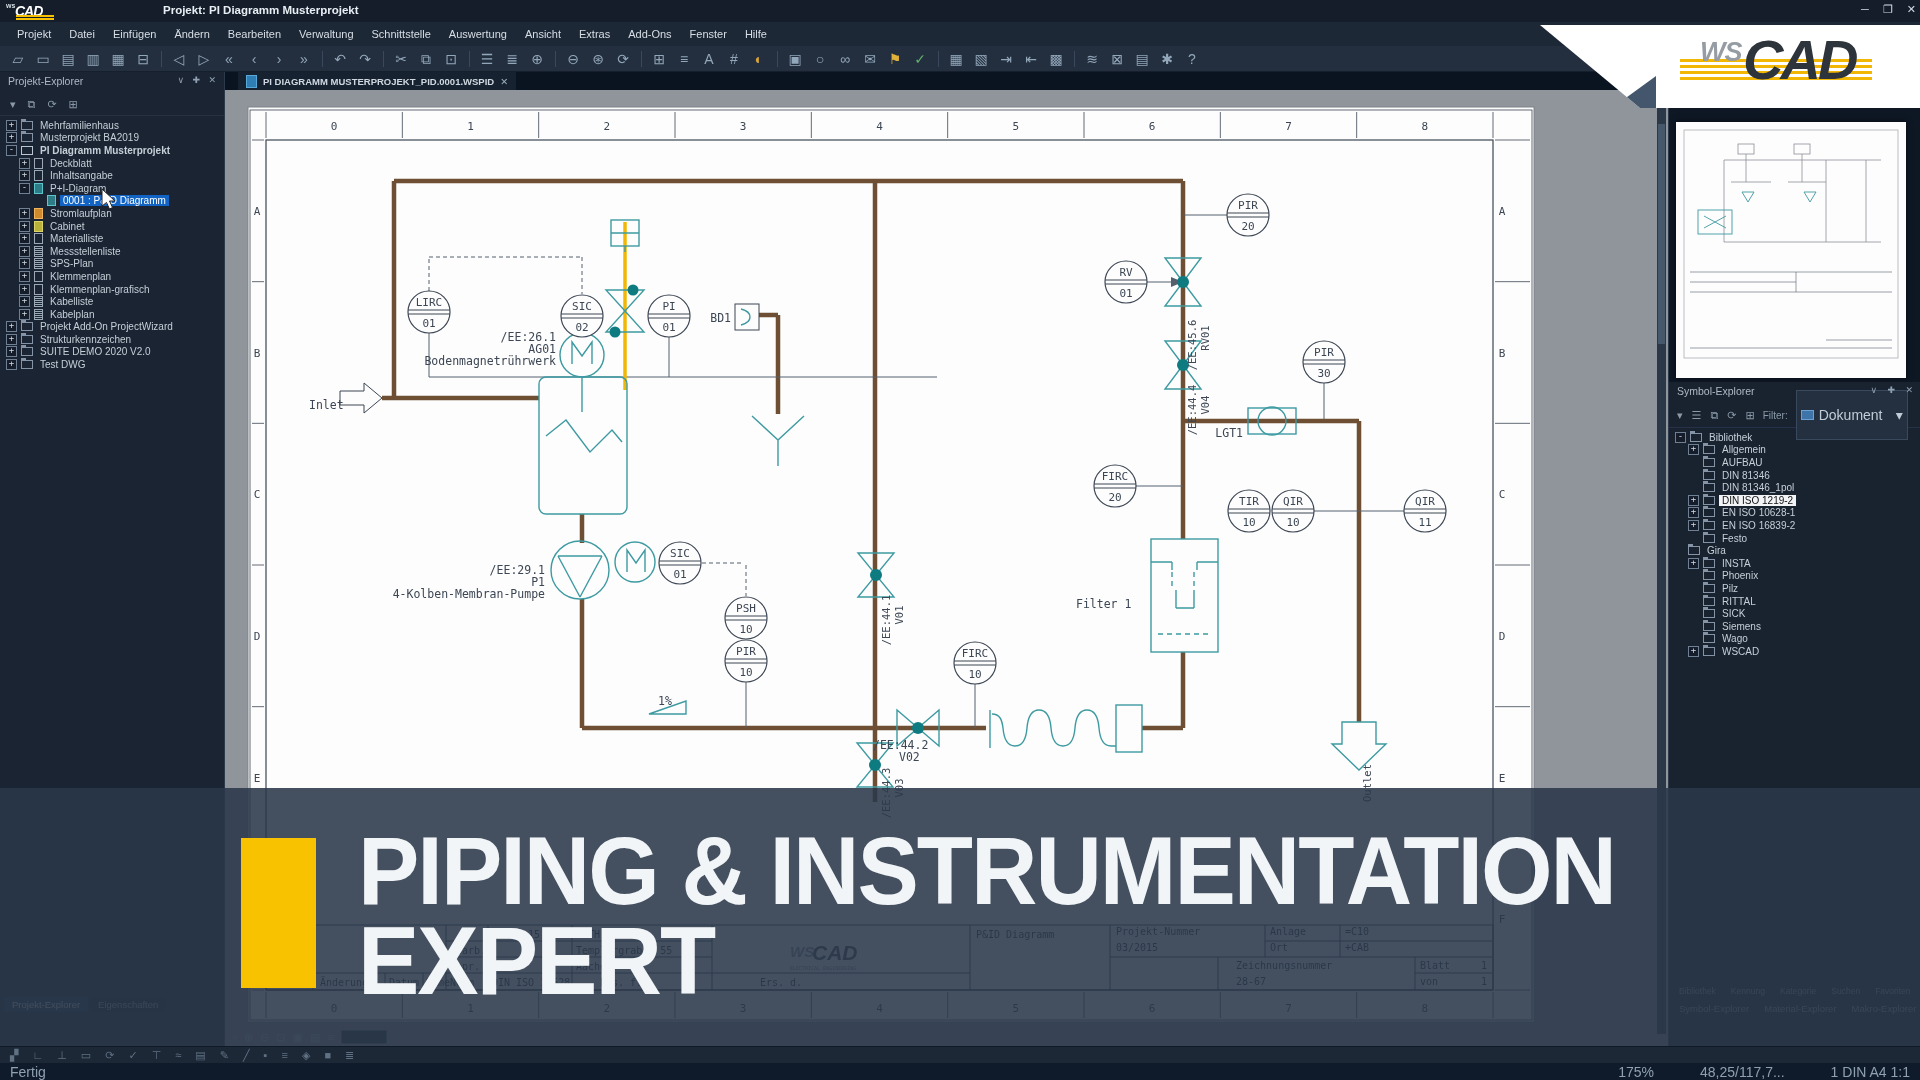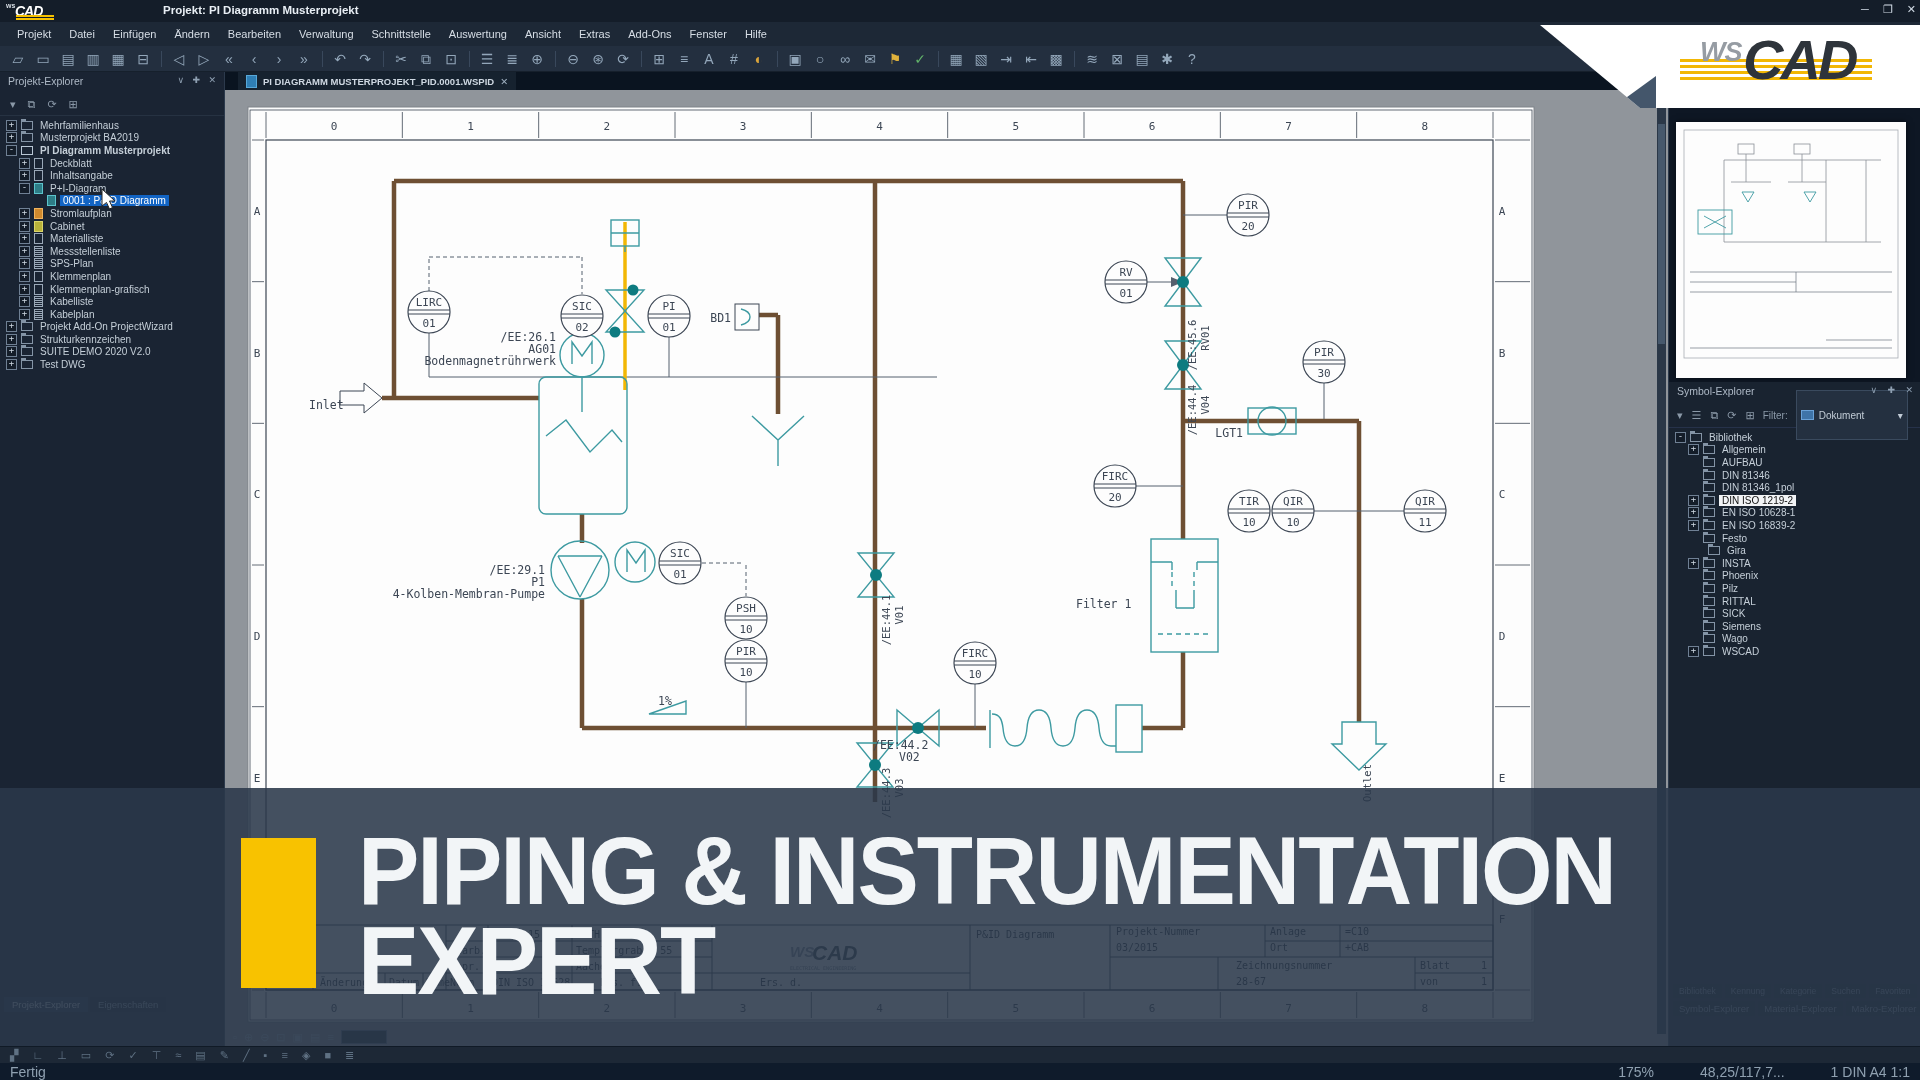--- a/index.html
+++ b/index.html
@@ -50,21 +50,21 @@
   #schematic{position:absolute;left:0;top:0;}
   #vscroll{position:absolute;right:2px;top:4px;width:9px;height:940px;background:#2b3848;}
   #vscroll .thumb{position:absolute;left:1px;top:30px;width:7px;height:220px;background:#46586c;}
   #canvas-tools{position:absolute;left:8px;bottom:2px;display:flex;gap:7px;color:#aebdca;font-size:11px;align-items:center;}
   #canvas-tools .inp{width:44px;height:12px;border:1px solid #55667a;background:#1c2836;}
   
   #right-panel{left:1668px;top:72px;width:304px;height:974px;background:#0e1724;border-left:1px solid #2c3a4c;box-sizing:border-box;z-index:5;}
   #thumb{position:absolute;left:7px;top:50px;width:230px;height:256px;background:#fdfdfd;box-shadow:0 0 6px rgba(0,0,0,.5);}
   #sympanel{position:absolute;left:0;top:310px;width:252px;height:664px;background:#192330;}
   #symtool{height:24px;border-bottom:1px solid #26324a;display:flex;align-items:center;gap:8px;padding-left:8px;color:#8b99a8;font-size:11px;}
-  #symtool .filter-box{display:flex;align-items:center;gap:5px;background:#243040;border:1px solid #3a4a5e;height:16px;padding:16px 4px;width:102px;color:#c2ccd6;font-size:10px;}
+  #symtool .filter-box{display:flex;align-items:center;gap:5px;background:#243040;border:1px solid #3a4a5e;height:16px;padding:16px 4px;width:102px;color:#c2ccd6;font-size:14px;}
   #symtool .ffold{width:11px;height:8px;background:#3f74a8;border:1px solid #6aa2d8;}
   .rtabs{position:absolute;left:4px;display:flex;gap:3px;font-size:8.5px;color:#93a3b3;}
   .rtabs .pt{padding:2px 6px;background:#15202e;}
   .rtabs2{font-size:9.5px;}
   
   #wedge{left:1540px;top:25px;width:380px;height:83px;background:#fff;z-index:40;
     clip-path:polygon(0 0,100% 0,100% 100%,100px 100%);}
   #wedge .accent{position:absolute;left:72px;top:51px;width:0;height:0;border-left:44px solid transparent;border-bottom:32px solid #44566b;}
   #wedge .stripes div{position:absolute;left:140px;width:192px;height:2.6px;background:#f2b705;}
   #wedge .ws{position:absolute;left:160px;top:12px;font-size:27px;font-weight:900;font-style:italic;color:#969ca3;letter-spacing:-1px;}
@@ -650,21 +650,21 @@
         <div class="tree-row" style="padding-left: 19px;">
           <span class="exp">+</span>
           <span class="ico folder"></span>
           <span class="lbl">EN ISO 16839-2</span>
         </div>
         <div class="tree-row" style="padding-left: 19px; text-align: center;">
           <span class="exp none"> </span>
           <span class="ico folder"></span>
           <span class="lbl">Festo</span>
         </div>
-        <div class="tree-row" style="padding-left: 24px;">
+        <div class="tree-row" style="padding-left: 4px;">
           <span class="exp none"> </span>
           <span class="ico folder"></span>
           <span class="lbl">Gira</span>
         </div>
         <div class="tree-row" style="padding-left: 19px;">
           <span class="exp">+</span>
           <span class="ico folder"></span>
           <span class="lbl">INSTA</span>
         </div>
         <div class="tree-row" style="padding-left: 19px;">

